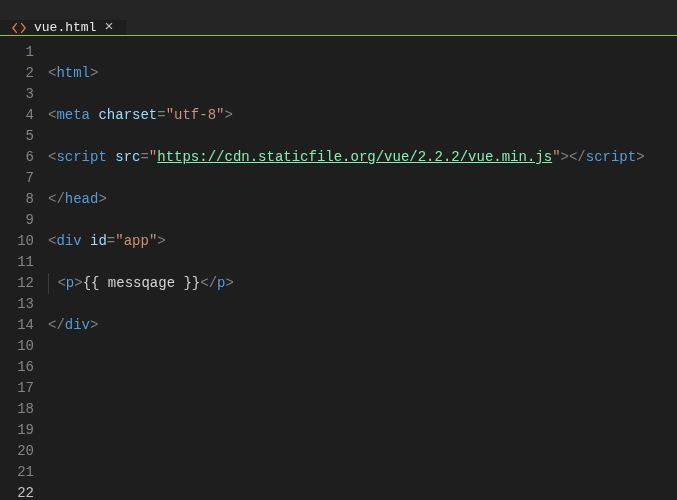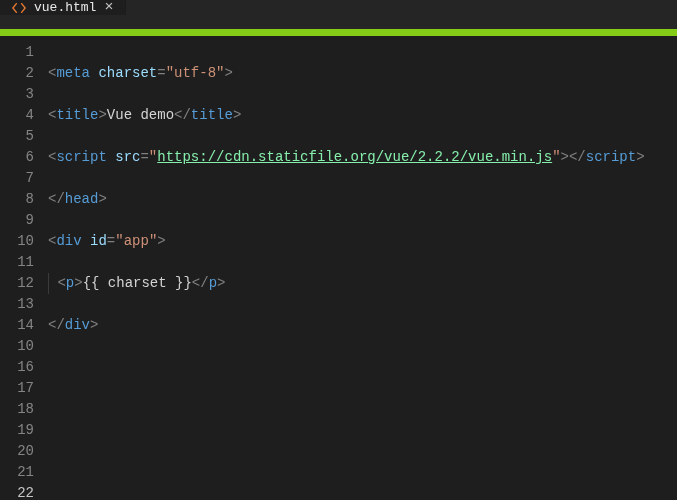--- a/index.html
+++ b/index.html
@@ -9,22 +9,22 @@
     font-size: 14px;
     color: #d4d4d4;
     width: 677px;
     height: 500px;
     overflow: hidden;
   }
   .tabbar {
     background: #252526;
     height: 36px;
     display: flex;
-    align-items: flex-start;
-    border-bottom: 7px solid #84cc16;
+    align-items: flex-end;
+    border-bottom: 1px solid #84cc16;
   }
   .tab {
     display: flex;
     align-items: center;
     gap: 8px;
     padding: 0 12px;
     background: #1e1e1e;
     color: #e8e8e8;
     border-right: 1px solid #1b1b1b;
     cursor: pointer;
@@ -100,26 +100,26 @@
     <div class="ln">10</div>
     <div class="ln">16</div>
     <div class="ln">17</div>
     <div class="ln">18</div>
     <div class="ln">19</div>
     <div class="ln">20</div>
     <div class="ln">21</div>
     <div class="ln ln-active">22</div>
   </div>
   <div class="code">
+<div><span class="t-punc">&lt;</span><span class="t-tag">html</span><span class="t-punc">&gt;</span></div>
 <div><span class="t-punc">&lt;</span><span class="t-tag">meta</span><span> </span><span class="t-attr">charset</span><span class="t-punc">=</span><span class="t-str">"</span><span class="t-str">utf-8</span><span class="t-str">"</span><span class="t-punc">&gt;</span></div>
-<div><span class="t-punc">&lt;</span><span class="t-tag">title</span><span class="t-punc">&gt;</span><span class="t-text">Vue demo</span><span class="t-punc">&lt;/</span><span class="t-tag">title</span><span class="t-punc">&gt;</span></div>
 <div><span class="t-punc">&lt;</span><span class="t-tag">script</span><span> </span><span class="t-attr">src</span><span class="t-punc">=</span><span class="t-str">"</span><span class="t-url">https://cdn.staticfile.org/vue/2.2.2/vue.min.js</span><span class="t-str">"</span><span class="t-punc">&gt;</span><span class="t-punc">&lt;/</span><span class="t-tag">script</span><span class="t-punc">&gt;</span></div>
 <div><span class="t-punc">&lt;/</span><span class="t-tag">head</span><span class="t-punc">&gt;</span></div>
 <div><span class="t-punc">&lt;</span><span class="t-tag">div</span><span> </span><span class="t-attr">id</span><span class="t-punc">=</span><span class="t-str">"</span><span class="t-str">app</span><span class="t-str">"</span><span class="t-punc">&gt;</span></div>
-<div><span class="indent-guide"></span> <span class="t-punc">&lt;</span><span class="t-tag">p</span><span class="t-punc">&gt;</span><span class="t-text">{{ charset }}</span><span class="t-punc">&lt;/</span><span class="t-tag">p</span><span class="t-punc">&gt;</span></div>
+<div><span class="indent-guide"></span> <span class="t-punc">&lt;</span><span class="t-tag">p</span><span class="t-punc">&gt;</span><span class="t-text">{{ messqage }}</span><span class="t-punc">&lt;/</span><span class="t-tag">p</span><span class="t-punc">&gt;</span></div>
 <div><span class="t-punc">&lt;/</span><span class="t-tag">div</span><span class="t-punc">&gt;</span></div>
 
 
 
 
 
 
 
 
 

